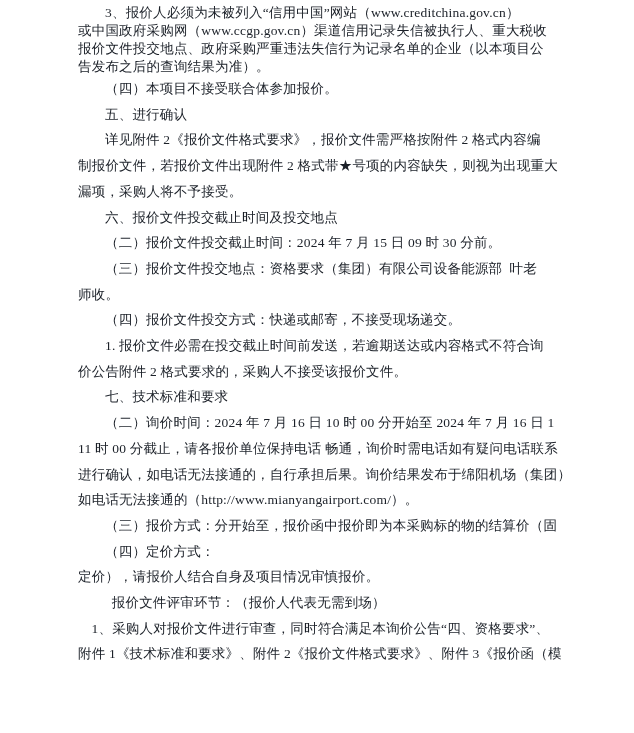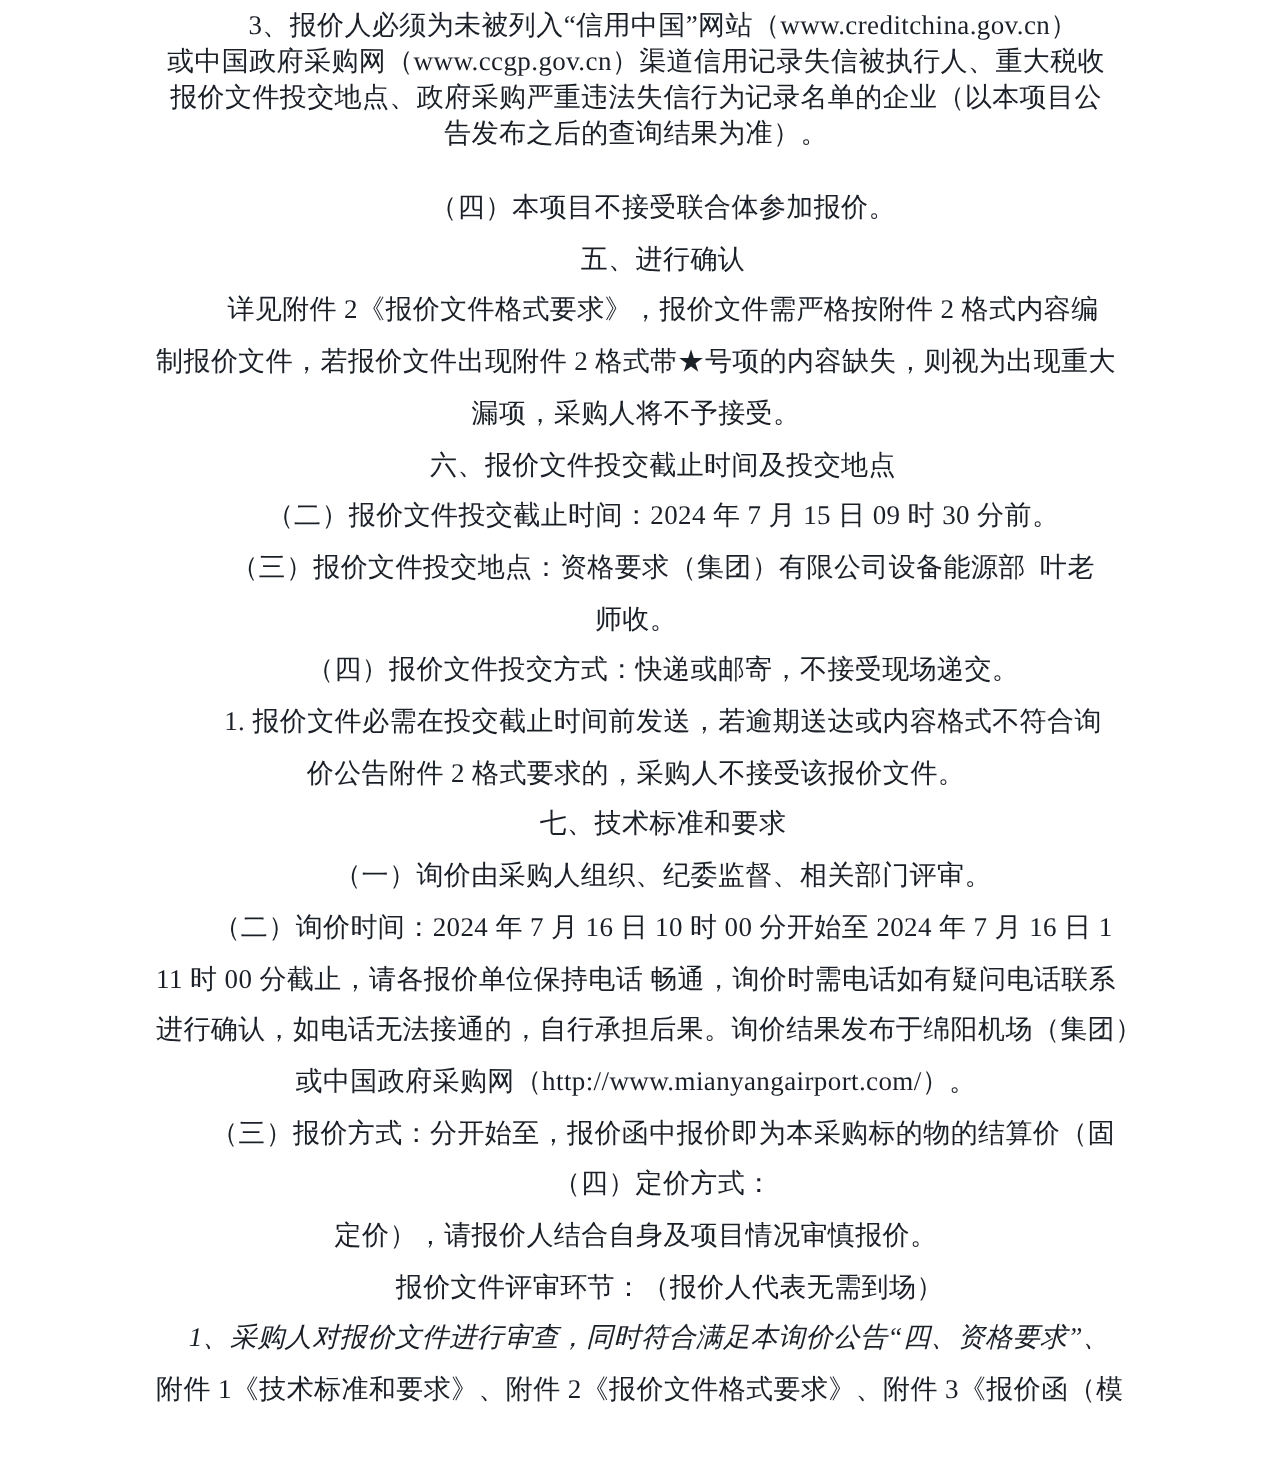--- a/index.html
+++ b/index.html
@@ -17,32 +17,31 @@
     overflow: hidden;
     font-family: "Liberation Serif", "DejaVu Serif", serif;
     font-size: 13.5px;
     font-weight: 500;
     color: #1b2028;
   }
   .ln {
     line-height: 25.7px;
     white-space: pre;
     letter-spacing: 0.2px;
-    text-align: center;
   }
   
   .p1 { line-height: 18px; }
   
   .ind { text-indent: 2em; }
   
   .ind-w { text-indent: 2.5em; }
   
-  .ind-s { text-indent: 1em; font-style: italic; }
+  .ind-s { text-indent: 1em; }
   
-  .gap { margin-top: 15px; }
+  .gap { }
 </style>
 </head>
 <body>
 
 <div class="page">
   <div class="ln p1 ind">3、报价人必须为未被列入“信用中国”网站（www.creditchina.gov.cn）</div>
   <div class="ln p1">或中国政府采购网（www.ccgp.gov.cn）渠道信用记录失信被执行人、重大税收</div>
   <div class="ln p1">报价文件投交地点、政府采购严重违法失信行为记录名单的企业（以本项目公</div>
   <div class="ln p1">告发布之后的查询结果为准）。</div>
 
@@ -55,24 +54,23 @@
 
   <div class="ln ind">六、报价文件投交截止时间及投交地点</div>
   <div class="ln ind">（二）报价文件投交截止时间：2024 年 7 月 15 日 09 时 30 分前。</div>
   <div class="ln ind">（三）报价文件投交地点：资格要求（集团）有限公司设备能源部  叶老</div>
   <div class="ln">师收。</div>
   <div class="ln ind">（四）报价文件投交方式：快递或邮寄，不接受现场递交。</div>
   <div class="ln ind">1. 报价文件必需在投交截止时间前发送，若逾期送达或内容格式不符合询</div>
   <div class="ln">价公告附件 2 格式要求的，采购人不接受该报价文件。</div>
 
   <div class="ln ind">七、技术标准和要求</div>
-  <div class="ln ind">（一）询价由采购人组织、纪委监督、相关部门评审。</div>
   <div class="ln ind">（二）询价时间：2024 年 7 月 16 日 10 时 00 分开始至 2024 年 7 月 16 日 1</div>
   <div class="ln">11 时 00 分截止，请各报价单位保持电话 畅通，询价时需电话如有疑问电话联系</div>
   <div class="ln">进行确认，如电话无法接通的，自行承担后果。询价结果发布于绵阳机场（集团）</div>
-  <div class="ln">或中国政府采购网（http://www.mianyangairport.com/）。</div>
+  <div class="ln">如电话无法接通的（http://www.mianyangairport.com/）。</div>
   <div class="ln ind">（三）报价方式：分开始至，报价函中报价即为本采购标的物的结算价（固</div>
   <div class="ln ind">（四）定价方式：</div>
   <div class="ln">定价），请报价人结合自身及项目情况审慎报价。</div>
   <div class="ln ind-w">报价文件评审环节：（报价人代表无需到场）</div>
   <div class="ln ind-s">1、采购人对报价文件进行审查，同时符合满足本询价公告“四、资格要求”、</div>
   <div class="ln">附件 1《技术标准和要求》、附件 2《报价文件格式要求》、附件 3《报价函（模</div>
 </div>
 
 </body></html>

